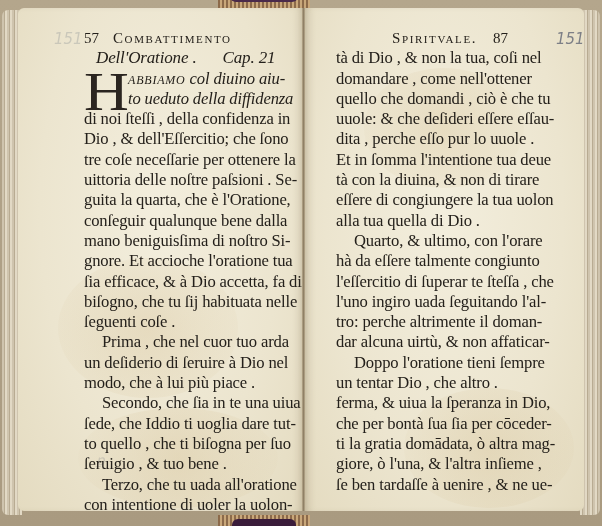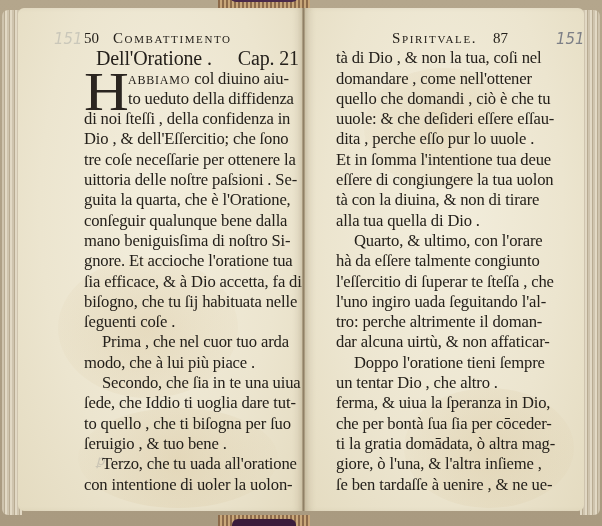--- a/index.html
+++ b/index.html
@@ -72,30 +72,30 @@
   .text-right { left: 336px; top: 28px; width: 222px; }
   .line { white-space: nowrap; height: 20.3px; }
   .runhead { font-size: 15px; letter-spacing: 1.6px; font-variant: small-caps; }
   .runhead .pg { letter-spacing: 0; margin-right: 14px; }
   .runhead-right .pg { margin-left: 16px; margin-right: 0; }
   .pencil {
     position: absolute; font-family: "DejaVu Sans", sans-serif;
     font-style: italic; color: #7d7f86; font-size: 15px;
   }
   .pencil-faint { color: rgba(140,145,150,0.35); }
-  .chapter { font-size: 20px; }
+  .chapter { font-style: italic; font-size: 17px; }
   .chapter .cap { margin-left: 26px; }
   .dropcap-wrap { position: relative; }
   .dropcap {
     position: absolute; left: 0; top: 2px;
     font-size: 54px; line-height: 42px; color: #2b2520;
     font-family: "Liberation Serif", serif; font-weight: normal;
     transform: scaleX(1.15); transform-origin: left top;
   }
-  .indent-drop { padding-left: 44px; }
+  .indent-drop { padding-left: 44px; font-style: italic; }
   .smallcaps { font-variant: small-caps; letter-spacing: 0.8px; }
   .para-indent { padding-left: 18px; }
   .faint-num {
     position: absolute; left: 96px; top: 450px; color: rgba(150,150,150,0.35);
     font-style: italic; font-size: 14px;
   }
 </style>
 </head>
 <body>
 
@@ -114,21 +114,21 @@
   <div class="stain" style="left:100px;top:380px;width:170px;height:120px;"></div>
 </div>
 <div class="gutter"></div>
 
 <span class="pencil pencil-faint" style="left:54px;top:30px;">151</span>
 <span class="pencil" style="left:556px;top:30px;">151</span>
 <span class="faint-num">ꝑ</span>
 
 <div class="text text-left">
   <div class="line runhead">
-    <span class="pg">50</span><span>Combattimento</span>
+    <span class="pg">57</span><span>Combattimento</span>
   </div>
   <div class="line chapter" style="padding-left:12px;">
     <span>Dell'Oratione .</span><span class="cap">Cap. 21</span>
   </div>
   <div class="dropcap-wrap">
     <span class="dropcap">H</span>
     <div class="line indent-drop"><span class="smallcaps">abbiamo</span> <span>col diuino aiu-</span></div>
     <div class="line indent-drop">to ueduto della diffidenza</div>
   </div>
   <div class="line">di noi ſteſſi , della confidenza in</div>
@@ -136,42 +136,43 @@
   <div class="line">tre coſe neceſſarie per ottenere la</div>
   <div class="line">uittoria delle noſtre paſsioni . Se-</div>
   <div class="line">guita la quarta, che è l'Oratione,</div>
   <div class="line">conſeguir qualunque bene dalla</div>
   <div class="line">mano beniguisſima di noſtro Si-</div>
   <div class="line">gnore. Et accioche l'oratione tua</div>
   <div class="line">ſia efficace, &amp; à Dio accetta, fa di</div>
   <div class="line">biſogno, che tu ſij habituata nelle</div>
   <div class="line">ſeguenti coſe .</div>
   <div class="line para-indent">Prima , che nel cuor tuo arda</div>
+  <div class="line">un deſiderio di ſeruire à Dio nel</div>
   <div class="line">modo, che à lui più piace .</div>
   <div class="line para-indent">Secondo, che ſia in te una uiua</div>
   <div class="line">ſede, che Iddio ti uoglia dare tut-</div>
   <div class="line">to quello , che ti biſogna per ſuo</div>
   <div class="line">ſeruigio , &amp; tuo bene .</div>
   <div class="line para-indent">Terzo, che tu uada all'oratione</div>
   <div class="line">con intentione di uoler la uolon-</div>
 
 </div>
 
 <div class="text text-right">
   <div class="line runhead runhead-right" style="padding-left:56px;">
     <span>Spiritvale.</span><span class="pg">87</span>
   </div>
   <div class="line">tà di Dio , &amp; non la tua, coſi nel</div>
   <div class="line">domandare , come nell'ottener</div>
   <div class="line">quello che domandi , ciò è che tu</div>
   <div class="line">uuole: &amp; che deſideri eſſere eſſau-</div>
   <div class="line">dita , perche eſſo pur lo uuole .</div>
   <div class="line">Et in ſomma l'intentione tua deue</div>
+  <div class="line">tà con la diuina, &amp; non di tirare</div>
   <div class="line">eſſere di congiungere la tua uolon</div>
-  <div class="line">tà con la diuina, &amp; non di tirare</div>
   <div class="line">alla tua quella di Dio .</div>
   <div class="line para-indent">Quarto, &amp; ultimo, con l'orare</div>
   <div class="line">hà da eſſere talmente congiunto</div>
   <div class="line">l'eſſercitio di ſuperar te ſteſſa , che</div>
   <div class="line">l'uno ingiro uada ſeguitando l'al-</div>
   <div class="line">tro: perche altrimente il doman-</div>
   <div class="line">dar alcuna uirtù, &amp; non affaticar-</div>
   <div class="line para-indent">Doppo l'oratione tieni ſempre</div>
   <div class="line">un tentar Dio , che altro .</div>
   <div class="line">ferma, &amp; uiua la ſperanza in Dio,</div>

